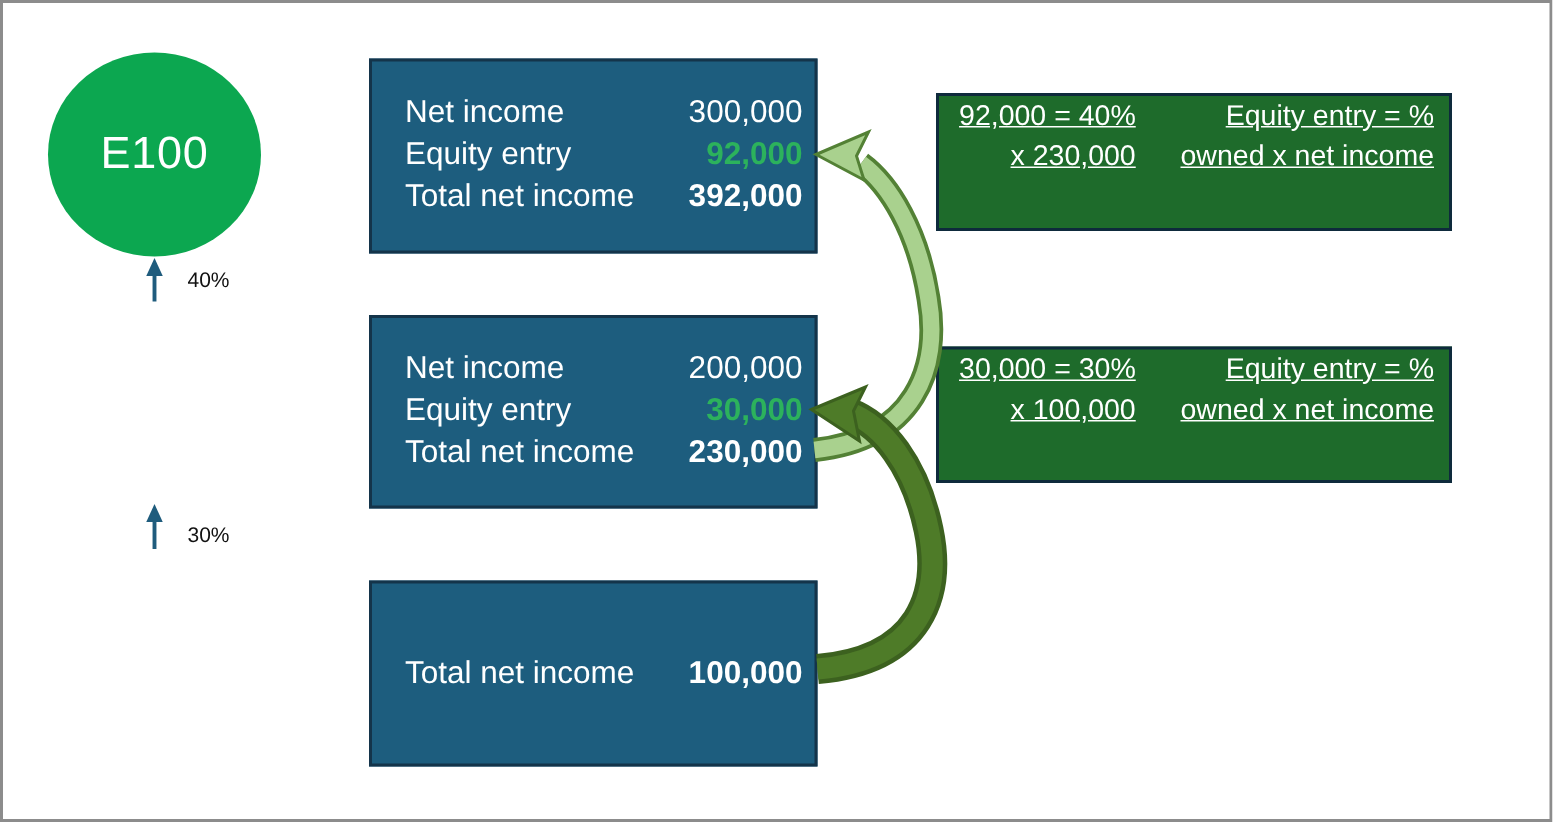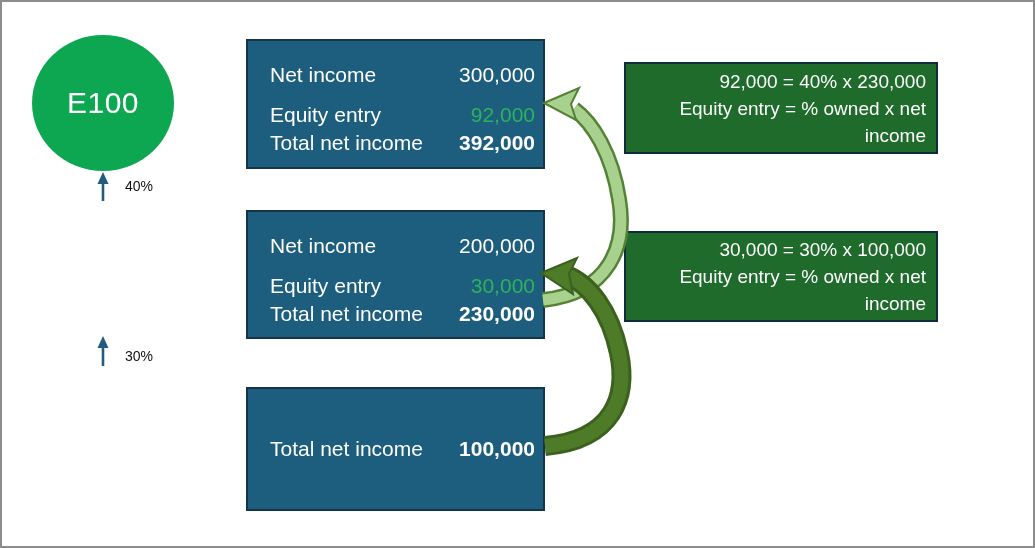--- a/index.html
+++ b/index.html
@@ -26,28 +26,29 @@
     position:absolute;left:244px;width:299px;box-sizing:border-box;
     background:#1d5d7e;border:2px solid #14344a;z-index:2;
     color:#ffffff;font-size:21px;
   }
   #box-e100{top:37px;height:130px;padding:20px 8px 0 22px;}
   #box-e400{top:208px;height:129px;padding:20px 8px 0 22px;}
   #box-e401{top:385px;height:124px;display:flex;align-items:center;padding:0 8px 0 22px;}
   .row{display:flex;justify-content:space-between;align-items:baseline;line-height:28px;width:100%;gap:20px;}
   .val{text-align:right;}
   .val.bold{font-weight:bold;}
-  .val.equity{color:#2cb25c;font-weight:normal;margin-top:12px;}
+  .val.equity{color:#2cb25c;font-weight:bold;}
   
   .callout{
-    position:absolute;left:622px;width:314px;box-sizing:border-box;
+    position:absolute;left:622px;width:344px;box-sizing:border-box;
     background:#1e6b2b;border:2px solid #0e2a3c;z-index:2;
     color:#ffffff;font-size:19px;line-height:27px;text-align:right;
-    display:flex;flex-direction:column;justify-content:center;
+    display:flex;justify-content:center;
     padding-right:10px;
+    text-decoration:underline;
   }
   #callout-top{top:60px;height:92px;}
   #callout-bottom{top:229px;height:91px;}
   
   #arrow-layer{position:absolute;left:0;top:0;width:1031px;height:544px;z-index:3;pointer-events:none;}
 </style>
 </head>
 <body>
 
 <div id="canvas">

